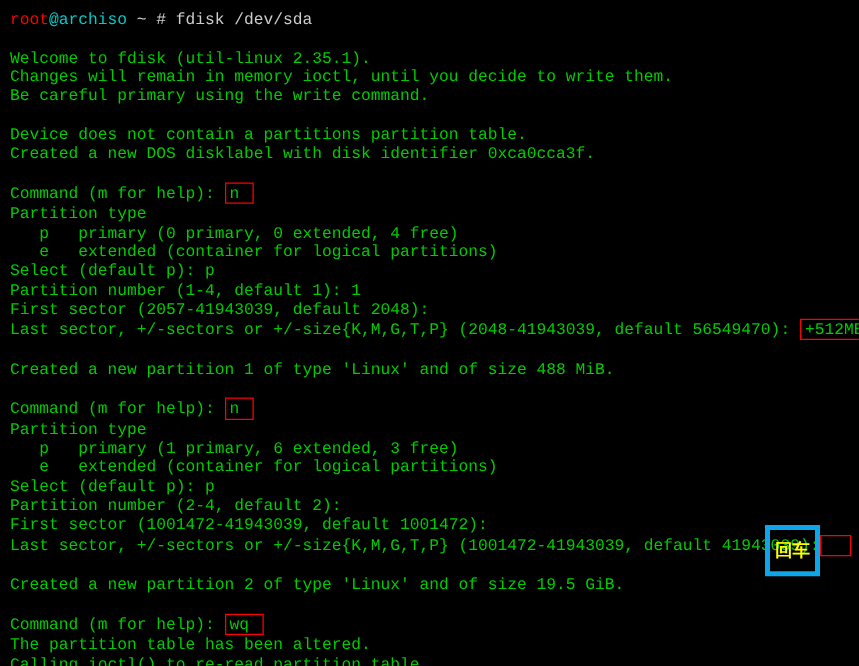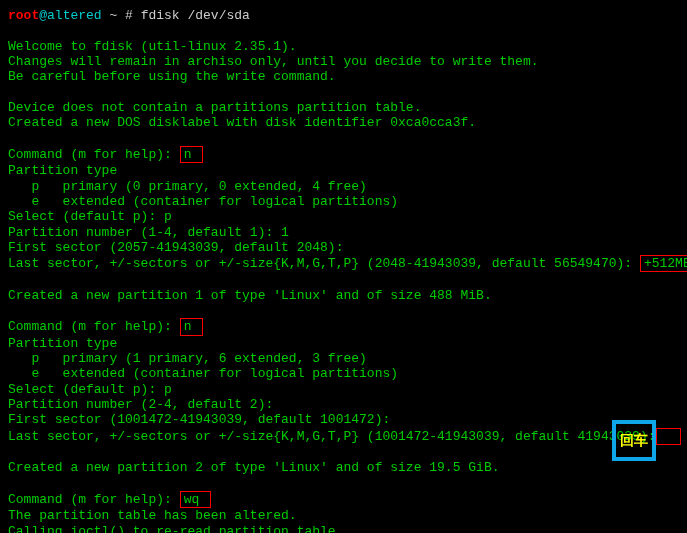--- a/index.html
+++ b/index.html
@@ -14,21 +14,21 @@
       line-height: 1.18;
       color: #00cc00;
       padding: 8px;
       width: 687px;
       height: 533px;
       position: relative;
       overflow: hidden;
     }
     .red {
       color: #ff0000;
-      font-weight: bold;
+      font-weight: normal;
     }
     .cyan {
       color: #00cccc;
     }
     .white {
       color: #cccccc;
     }
     .highlight-box {
       border: 1px solid #ff0000;
       padding: 0 3px;
@@ -48,27 +48,27 @@
       font-size: 14px;
       font-weight: bold;
       padding: 8px 4px;
       background: transparent;
       font-family: sans-serif;
     }
   </style>
 </head>
 <body>
 
-<div class="line"><span class="red">root</span><span class="cyan">@</span><span class="cyan">altered</span><span class="white"> ~ </span><span class="white"># </span><span class="white">fdisk /dev/sda</span></div>
+<div class="line"><span class="red">root</span><span class="cyan">@</span><span class="cyan">archiso</span><span class="white"> ~ </span><span class="white"># </span><span class="white">fdisk /dev/sda</span></div>
 
 <div class="blank-line"></div>
 
 <div class="line">Welcome to fdisk (util-linux 2.35.1).</div>
-<div class="line">Changes will remain in archiso only, until you decide to write them.</div>
-<div class="line">Be careful before using the write command.</div>
+<div class="line">Changes will remain in memory ioctl, until you decide to write them.</div>
+<div class="line">Be careful primary using the write command.</div>
 
 <div class="blank-line"></div>
 
 <div class="line">Device does not contain a partitions partition table.</div>
 <div class="line">Created a new DOS disklabel with disk identifier 0xca0cca3f.</div>
 
 <div class="blank-line"></div>
 
 <div class="line"><span>Command (m for help): </span><span class="highlight-box">n </span></div>
 <div class="line">Partition type</div>

